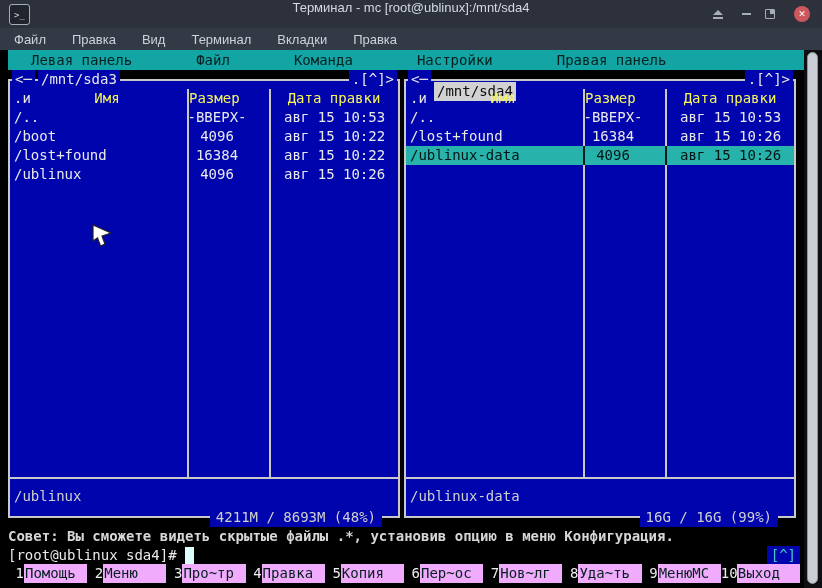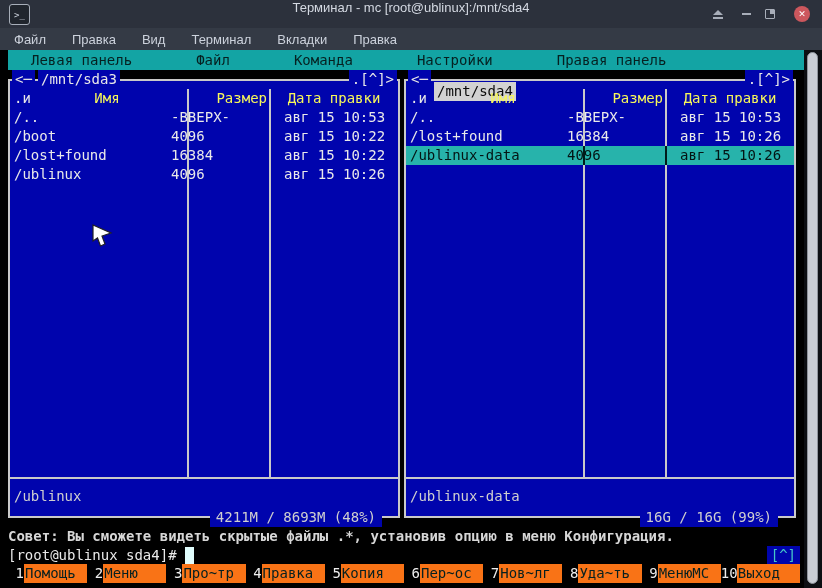--- a/index.html
+++ b/index.html
@@ -44,43 +44,43 @@
           color:#e9e9e9;padding:0 3px;white-space:pre;}
   .hdr-back{left:2px;}
   .hdr-path{left:28px;}
   .hdr-path.active{background:#d2d2d2;color:#0a0a0a;margin-top:12px;}
   .hdr-ctrl{right:1px;}
   .colsep{position:absolute;top:8px;width:2px;height:388px;background:#c9c9c9;}
   .s1{left:177px;} .s2{left:259px;}
   .phead{position:absolute;left:0;top:8px;width:100%;height:19px;color:#f7f75a;}
   .sortm{position:absolute;left:4px;color:#e9e9e9;}
   .col-name{position:absolute;left:0;width:194px;text-align:center;}
-  .col-size{position:absolute;left:179px;width:78px;text-align:right;}
+  .col-size{position:absolute;left:179px;width:78px;text-align:left;}
   .col-date{position:absolute;left:261px;width:126px;text-align:center;}
   .prow{position:absolute;left:0;width:100%;height:19px;}
   .fname{position:absolute;left:4px;white-space:pre;}
-  .fsize{position:absolute;left:161px;width:92px;text-align:left;}
+  .fsize{position:absolute;left:161px;width:92px;text-align:center;}
   .fdate{position:absolute;left:274px;white-space:pre;}
   .prow.sel{background:#27b3ab;color:#041414;}
   .sel-sep{position:absolute;top:0;width:2px;height:19px;background:#001b1b;}
   .hsep{position:absolute;left:0;top:396px;width:100%;height:2px;background:#c9c9c9;}
   .pstatus{position:absolute;left:4px;top:406px;color:#cfcfcf;}
   .pusage{position:absolute;right:16px;bottom:-11px;height:19px;line-height:19px;
           background:#0004ad;color:#cfcfcf;padding:0 6px;white-space:pre;}
 
   
   .hintline{position:absolute;left:8px;top:477px;width:792px;height:19px;color:#d6d6d6;white-space:pre;font-weight:bold;}
   .cmdline{position:absolute;left:8px;top:496px;width:792px;height:19px;display:flex;white-space:pre;}
   .cursor{display:inline-block;width:9px;height:17px;background:#dffcfc;margin-top:1px;}
   .history-ind{position:absolute;right:22px;top:496px;height:19px;line-height:19px;background:#0004ad;
                color:#45c8c8;padding:0 4px;}
   .fnbar{position:absolute;left:8px;top:514px;width:792px;height:19px;display:flex;}
   .fk{flex:1;display:flex;}
   .fk-num{width:16px;text-align:right;color:#eee;}
-  .fk-label{flex:1;background:#f97316;color:#062020;padding-left:1px;overflow:hidden;white-space:pre;}
+  .fk-label{flex:1;background:#f0abfc;color:#062020;padding-left:1px;overflow:hidden;white-space:pre;}
 
   
   .sb-track{position:absolute;left:804px;top:0;width:18px;height:538px;background:#0d0f13;}
   .sb-thumb{position:absolute;left:3px;top:2px;width:11px;height:532px;background:#c9cdd4;
             border:1px solid #8f949c;border-radius:6px;box-sizing:border-box;}
 
   .mouse{position:absolute;left:91px;top:172px;}
 </style>
 </head>
 <body>

